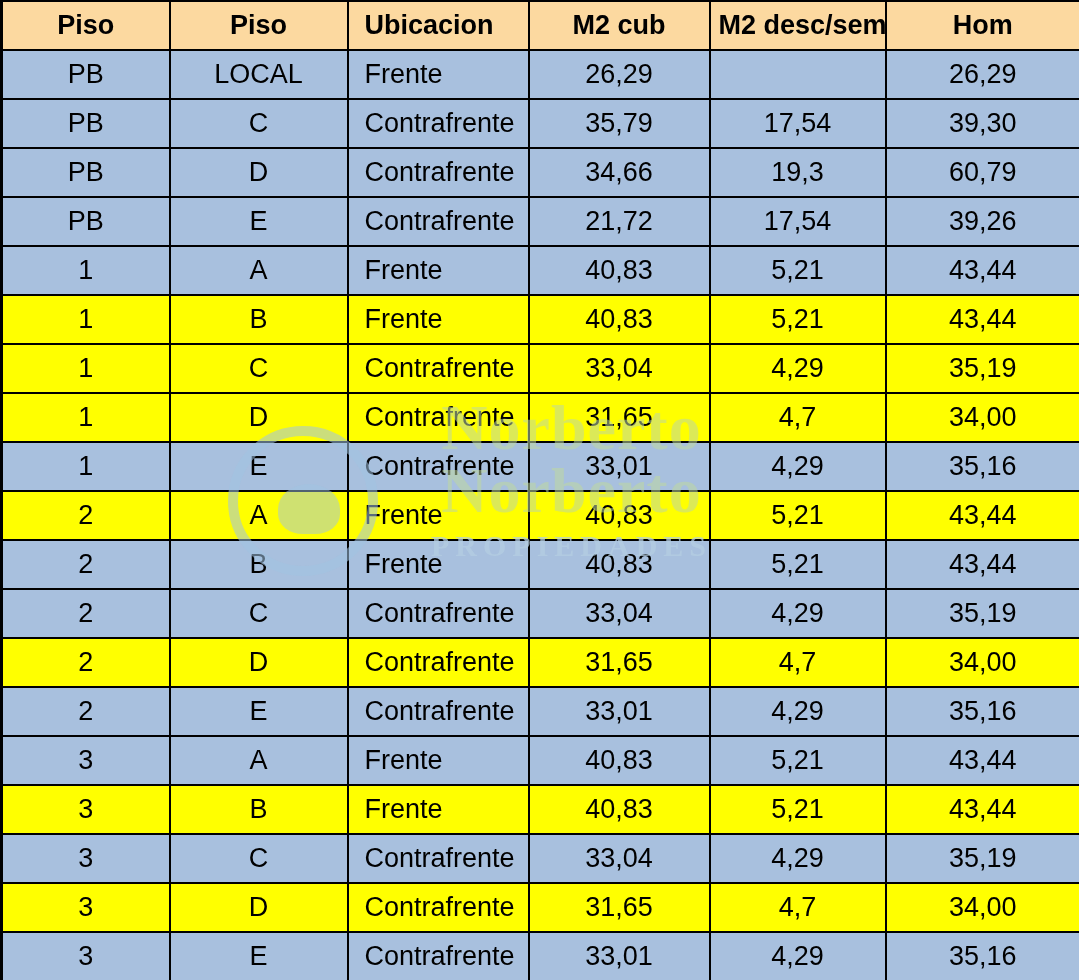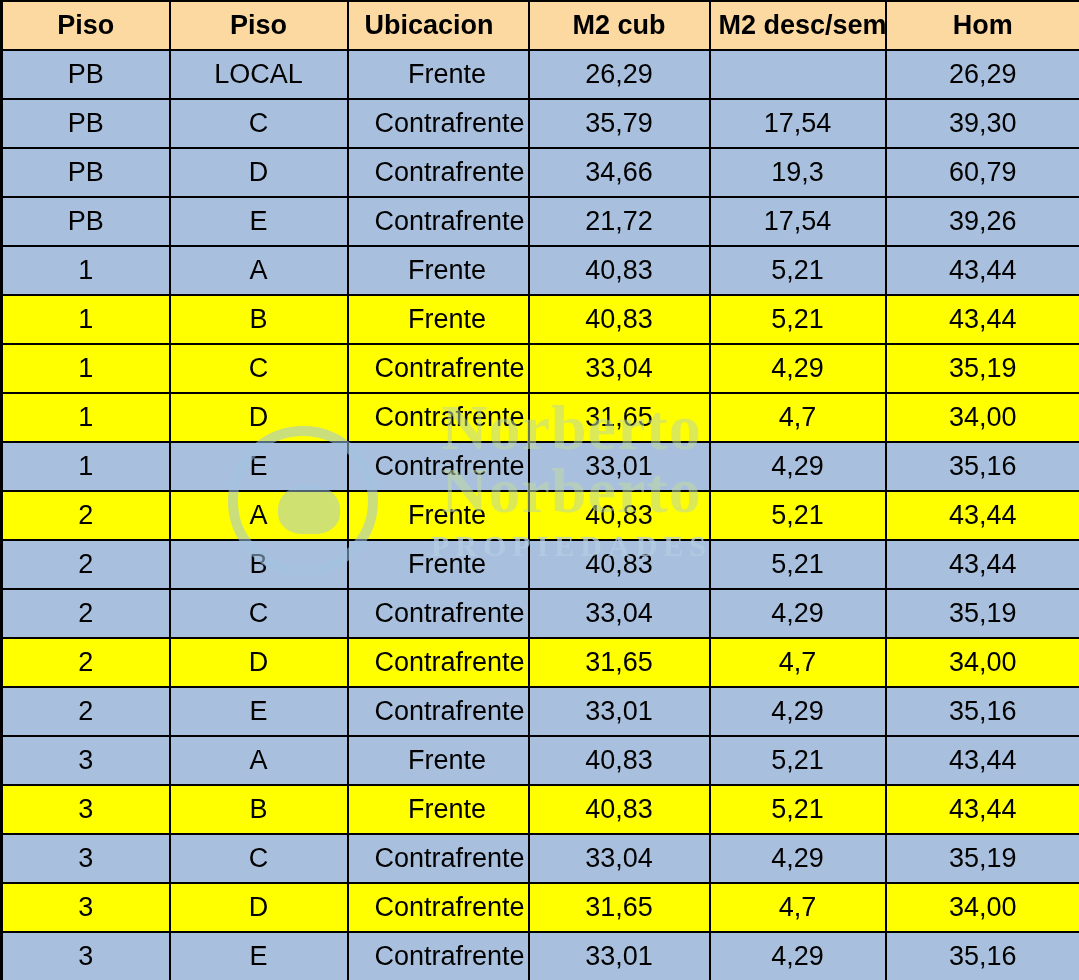--- a/index.html
+++ b/index.html
@@ -48,21 +48,21 @@
     background: #fcd9a0;
     font-weight: bold;
     text-align: center;
     height: 93px;
     vertical-align: middle;
     border-top: none;
   }
   thead th.left-al { text-align: left; padding-left: 16px; }
 
   tbody td { background: #a8c0de; text-align: center; font-weight: normal; }
-  tbody td.ubi { text-align: center; padding-left: 26px; }
+  tbody td.ubi { text-align: left; padding-left: 16px; }
   tbody tr.hl td { background: #ffff00; }
 
   
   table.grid tr td:first-child,
   table.grid tr th:first-child { border-left: 3px solid #000; }
   table.grid tr td:last-child,
   table.grid tr th:last-child { border-right: 3px solid #000; }
 
   
   #watermark {

